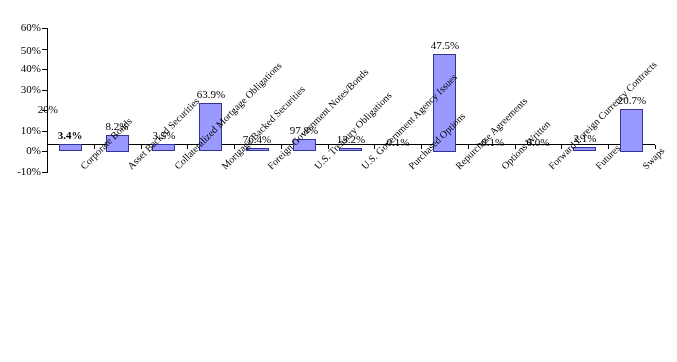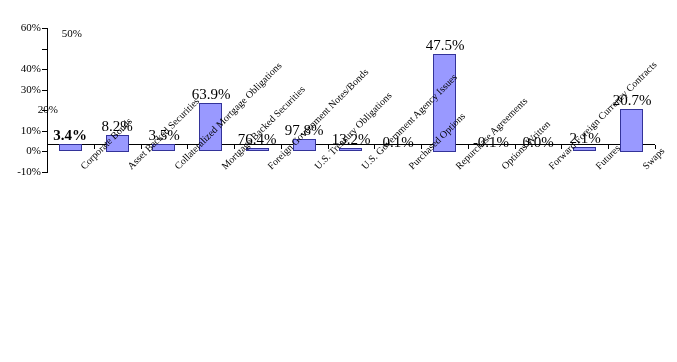--- a/index.html
+++ b/index.html
@@ -83,21 +83,21 @@
   .bar {
     position: absolute;
     background: #9999ff;
     border: 1px solid #333399;
     box-sizing: border-box;
   }
 
   .value-label {
     position: absolute;
     font-family: "Liberation Serif", serif;
-    font-size: 15px;
+    font-size: 11px;
     line-height: 11px;
     text-align: center;
     white-space: nowrap;
   }
 
   
   #cat-labels {
     position: absolute;
     left: 0;
     top: 0;
@@ -121,21 +121,21 @@
 <body>
 
 <div id="chart-root">
 
   <div id="y-axis-ticks">
       <div class="y-tick-mark" style="top: 28px;"></div>
       <div class="y-tick-wrap" style="top: 22px;">
         <div class="y-tick-label">60%</div>
       </div>
       <div class="y-tick-mark" style="top: 49px;"></div>
-      <div class="y-tick-wrap" style="top: 28px; padding-left: 41px;">
+      <div class="y-tick-wrap" style="top: 45px;">
         <div class="y-tick-label">50%</div>
       </div>
       <div class="y-tick-mark" style="top: 69px;"></div>
       <div class="y-tick-wrap" style="top: 63px;">
         <div class="y-tick-label">40%</div>
       </div>
       <div class="y-tick-mark" style="top: 90px;"></div>
       <div class="y-tick-wrap" style="top: 84px;">
         <div class="y-tick-label">30%</div>
       </div>

